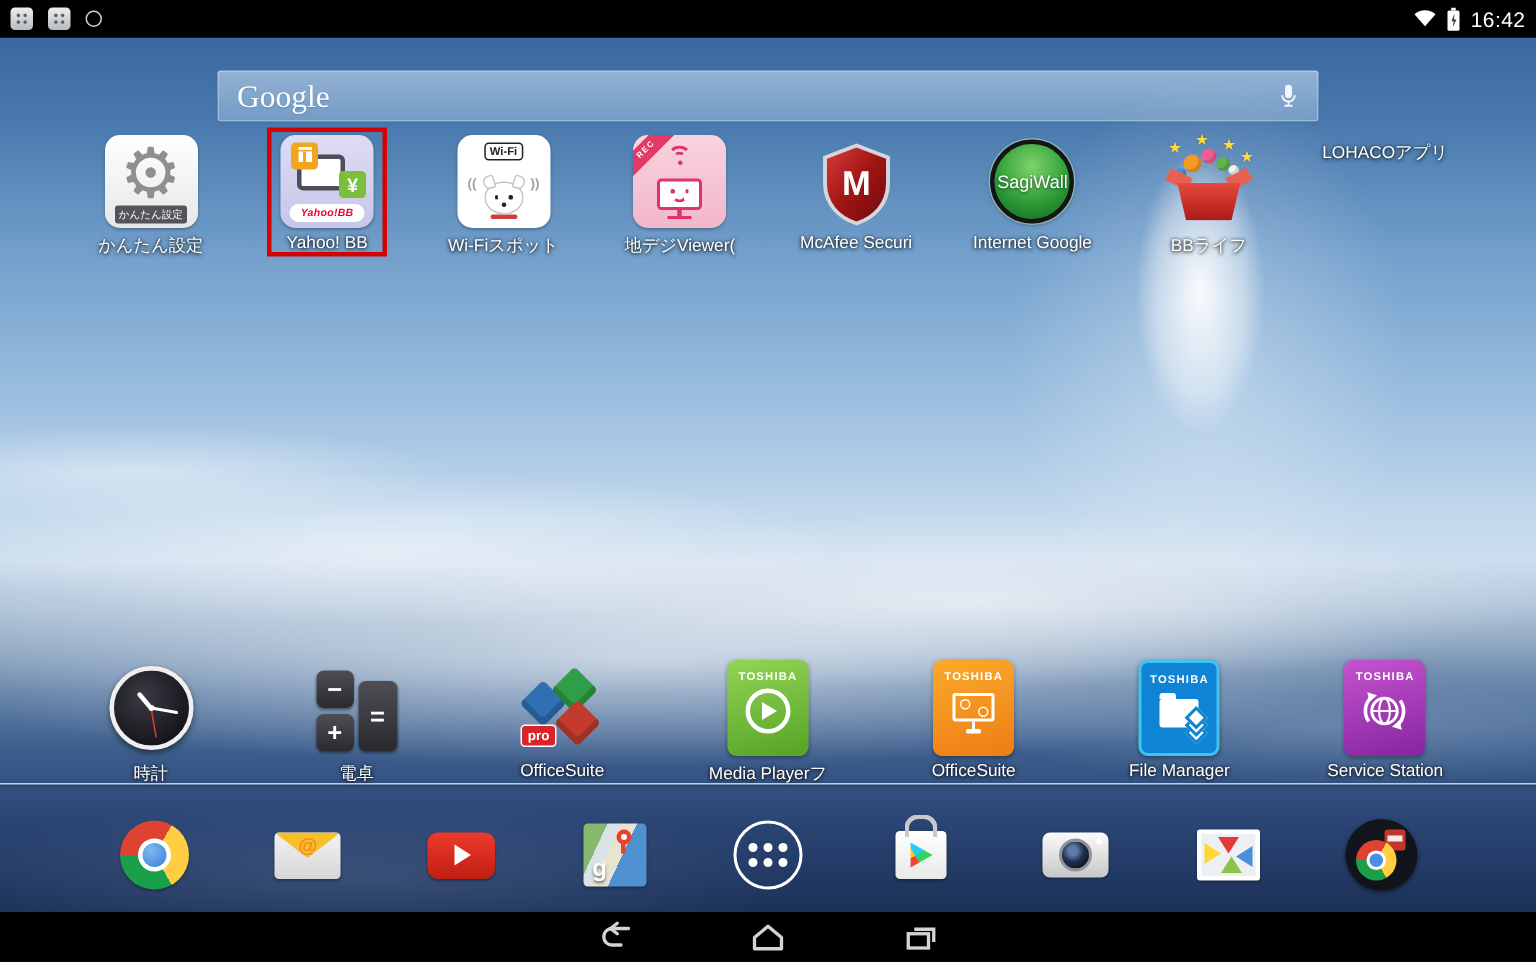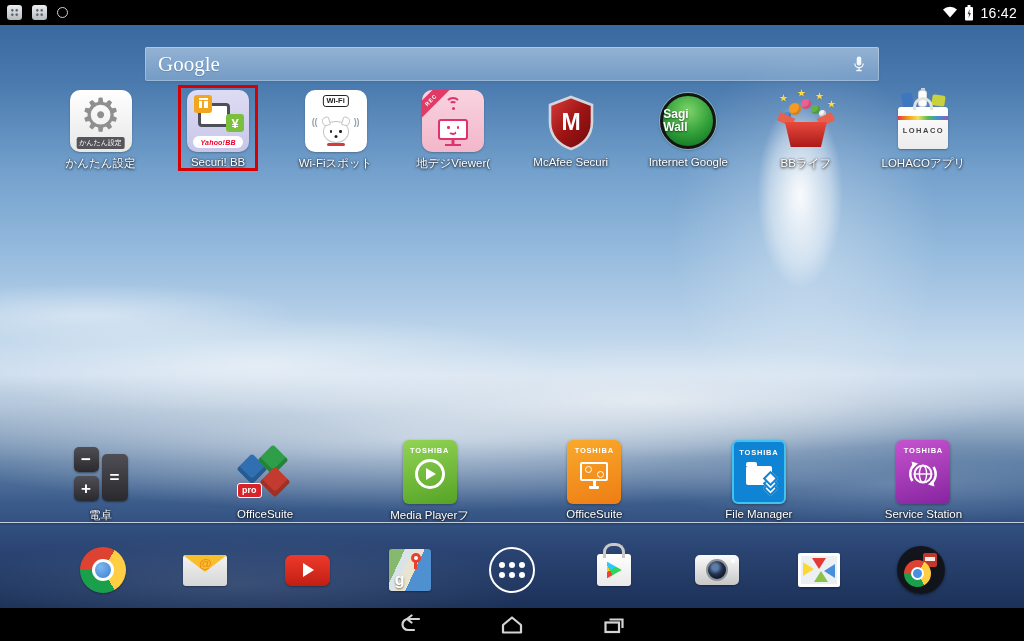--- a/index.html
+++ b/index.html
@@ -108,22 +108,22 @@
   .tv-smile { position:absolute; top:8px; left:50%; transform:translateX(-50%); width:10px; height:6px;
     border:2px solid #e0326e; border-top-color:transparent; border-left-color:transparent; border-right-color:transparent;
     border-radius:0 0 8px 8px; }
   .tv-stand { position:absolute; bottom:8px; left:50%; transform:translateX(-50%); width:3px; height:5px; background:#e0326e; }
   .tv-base  { position:absolute; bottom:6px; left:50%; transform:translateX(-50%); width:16px; height:2.5px; background:#e0326e; }
 
   
   .icon-sagi { width:56px; height:56px; border-radius:50%; margin:3px;
     background:radial-gradient(circle at 50% 30%, #7ed46a 0%, #2f9e38 55%, #0c681e 100%);
     border:3.5px solid #151515; box-shadow:0 0 0 1px rgba(210,255,200,.45), 0 1px 3px rgba(0,0,0,.4);
-    display:flex; flex-direction:column; align-items:flex-start; justify-content:center;
-    color:#fff; font-weight:bold; font-size:12px; line-height:1.05; text-shadow:0 1px 2px rgba(0,0,0,.6); }
+    display:flex; flex-direction:row; align-items:center; justify-content:center;
+    color:#fff; font-weight:normal; font-size:12px; line-height:1.05; text-shadow:0 1px 2px rgba(0,0,0,.6); }
 
   
   .icon-gift { width:62px; height:62px; position:relative; }
   .gb-star { position:absolute; color:#ffd93d; font-size:9px; text-shadow:0 0 2px rgba(0,0,0,.2); }
   .gb-ball { position:absolute; border-radius:50%; box-shadow:inset -2px -2px 0 rgba(0,0,0,.15); }
   .gb-box { position:absolute; bottom:5px; left:10px; width:42px; height:25px;
     background:linear-gradient(#e74a3c,#ab1a1a); clip-path:polygon(0 0,100% 0,86% 100%,14% 100%); }
   .gb-flap { position:absolute; bottom:28px; width:16px; height:9px; background:#e8604e; }
   .gb-flap.l { left:3px;  transform:rotate(26deg); }
   .gb-flap.r { right:3px; transform:rotate(-26deg); }
@@ -321,21 +321,21 @@
         <div class="ybb-tablet"></div>
         <div class="ybb-orange">
               <div class="ybb-gift"></div>
             </div>
         <div class="ybb-green">¥</div>
         <div class="ybb-strip">
           <span>Yahoo!BB</span>
         </div>
       </div>
         </div>
-      <div class="app-label">Securi! BB</div>
+      <div class="app-label">Yahoo! BB</div>
     </div>
 
     <div class="app-cell">
       <div class="icon-slot">
           <div class="sq icon-wifidog">
         <span class="wd-bubble">Wi-Fi</span>
         <span class="wd-sig l">((</span>
         <span class="wd-sig r">))</span>
         <div class="wd-head">
           <span class="wd-ear l"></span>
@@ -412,38 +412,37 @@
         <span class="gb-ball" style="left:44px;top:20px;width:7px;height:7px;background:#f2f2f2;"></span>
         <div class="gb-flap l"></div>
             <div class="gb-flap r"></div>
         <div class="gb-box"></div>
       </div>
         </div>
       <div class="app-label">BBライフ</div>
     </div>
 
     <div class="app-cell">
-      <div class="icon-slot">
-          <div class="icon-lohaco">
-        <div class="lh-blue"></div>
-            <div class="lh-bottle"></div>
-            <div class="lh-pack"></div>
-        <div class="lh-bag">
-          <div class="lh-handle"></div>
-          <div class="lh-stripe"></div>
-          <div class="lh-text">LOHACO</div>
-        </div>
-      </div>
-        </div>
       <div class="app-label">LOHACOアプリ</div>
     </div>
   </div>
 
   <div class="app-row row2">
 
+    <div class="app-cell">
+      <div class="icon-slot">
+          <div class="icon-clock">
+        <span class="hand h"></span>
+            <span class="hand m"></span>
+            <span class="hand s"></span>
+            <span class="clk-dot"></span>
+      </div>
+        </div>
+      <div class="app-label">時計</div>
+    </div>
 
 
     <div class="app-cell">
       <div class="icon-slot">
           <div class="icon-calc">
         <div class="calc-t calc-minus">−</div>
         <div class="calc-t calc-plus">+</div>
         <div class="calc-t calc-eq">=</div>
       </div>
         </div>

